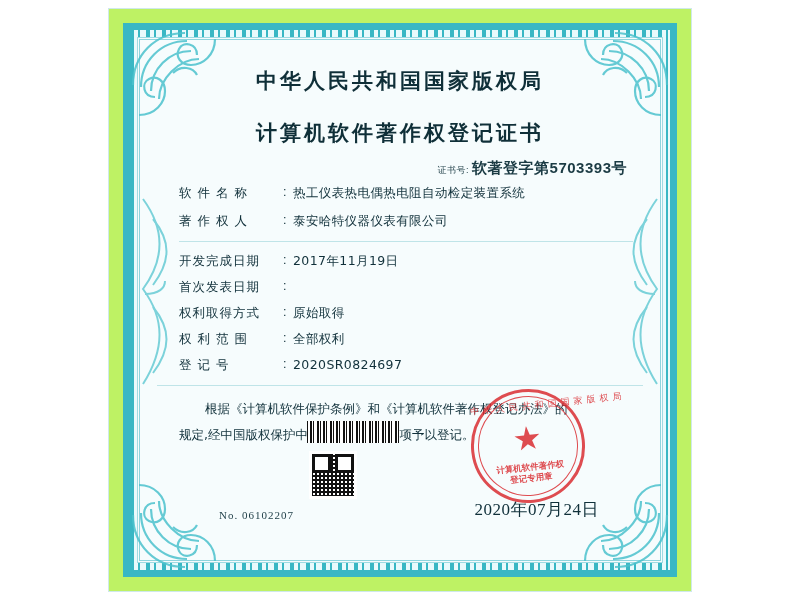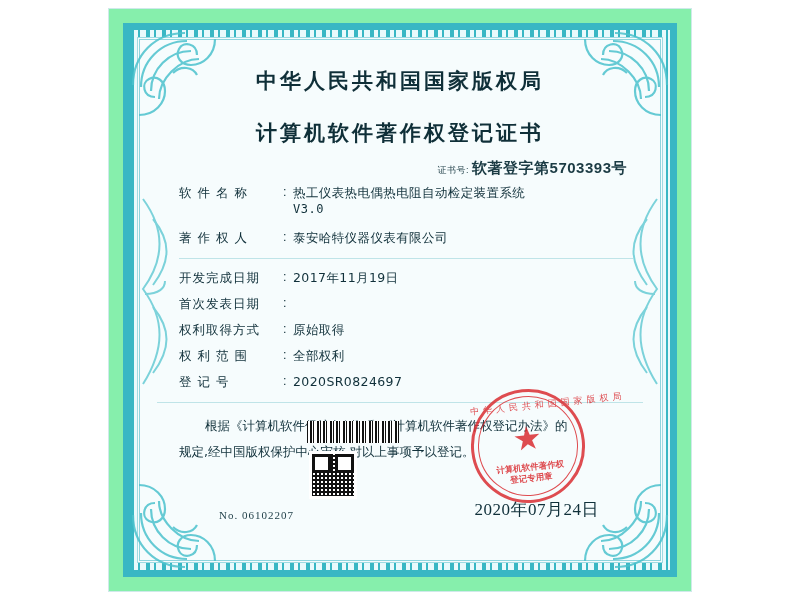--- a/index.html
+++ b/index.html
@@ -19,21 +19,21 @@
     background: #ffffff;
   }
 
   
   .cert-page {
     position: absolute;
     left: 108px;
     top: 8px;
     width: 584px;
     height: 584px;
-    background: #86efac;
+    background: #bef264;
     border: 1px solid #cfe9ea;
     box-sizing: border-box;
   }
 
   .greek-border {
     position: absolute;
     left: 14px;
     top: 14px;
     right: 14px;
     bottom: 14px;
@@ -401,21 +401,20 @@
         <span class="value">软著登字第5703393号</span>
       </div>
 
       <div class="fields">
 
         <div class="field-row">
           <span class="field-label">软 件 名 称</span>
           <span class="field-colon">:</span>
           <span class="field-value">
             <span>热工仪表热电偶热电阻自动检定装置系统</span>
-            <span class="second-line">V3.0</span>
           </span>
         </div>
 
         <div class="field-row">
           <span class="field-label">著 作 权 人</span>
           <span class="field-colon">:</span>
           <span class="field-value">泰安哈特仪器仪表有限公司</span>
         </div>
 
         <div class="divider"></div>

